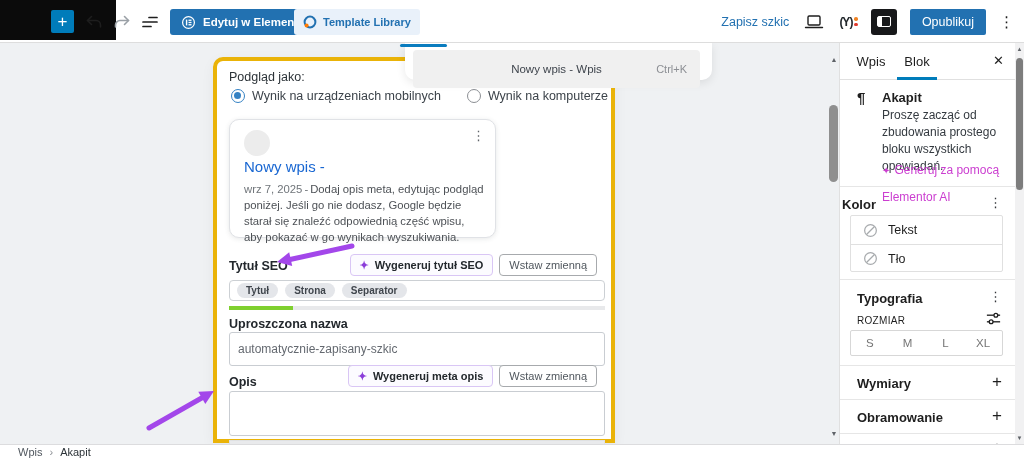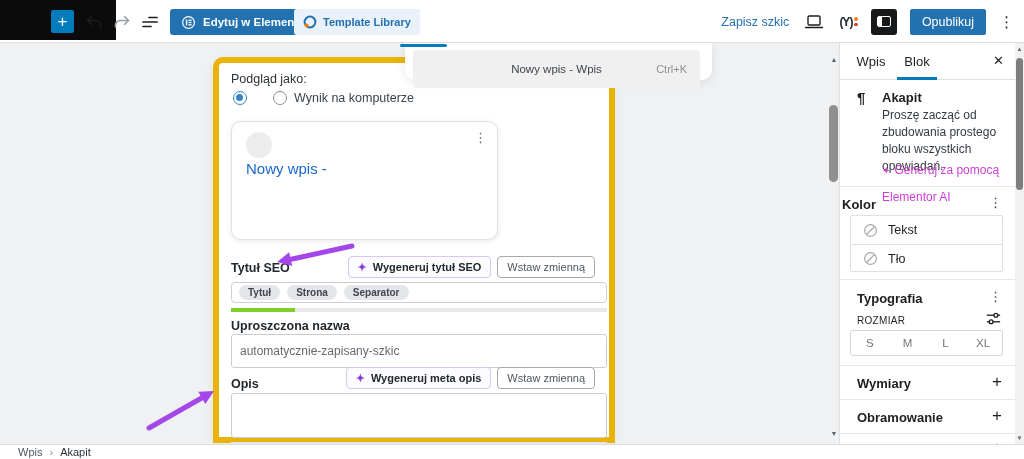--- a/index.html
+++ b/index.html
@@ -41,21 +41,21 @@
   .canvas { background:#eff1f3; }
   .bluestrip { background:#0a7cbe; border-radius:2px; z-index:26; }
   .docpop { background:#fff; border-radius:0 0 10px 10px;
     box-shadow:0 3px 10px rgba(0,0,0,.09); z-index:24; }
   .docbar { position:absolute; left:8px; right:12px; top:7px; height:38px; background:#f0f0f0;
     border-radius:4px; display:flex; align-items:center; justify-content:center; cursor:pointer; }
   .doctitle { font-size:11.5px; color:#3f454d; }
   .dockbd { position:absolute; right:13px; font-size:11px; color:#8c8f94; }
 
   
-  .modal { background:#fff; border:6px solid #eab308; border-radius:10px 10px 0 0;
+  .modal { background:#fff; border:4px solid #eab308; border-radius:10px 10px 0 0;
     box-shadow:0 4px 14px rgba(0,0,0,.05); z-index:10; }
   .lbl-plain { font-size:12.5px; color:#2c3338; }
   .radio-row { display:flex; gap:26px; align-items:center; }
   .radio-opt { display:flex; align-items:center; gap:7px; font-size:12.5px; color:#3c434a; cursor:pointer; }
   .radio { width:14px; height:14px; border-radius:50%; border:1.5px solid #8c8f94;
     background:#fff; display:inline-block; flex:none; }
   .radio.sel { border-color:#3582c4; position:relative; }
   .radio.sel::after { content:""; position:absolute; left:2px; top:2px; width:7px; height:7px;
     border-radius:50%; background:#3582c4; }
   .card { background:#fff; border:1px solid #e0e2e6; border-radius:10px;
@@ -136,31 +136,35 @@
 
   <div class="abs canvas" style="left:0;top:43px;width:844px;height:401px;"></div>
 
   <div class="abs modal" style="left:213px;top:57px;width:402px;height:386px;">
 
     <div class="abs lbl-plain" style="left:12px;top:9px;">Podgląd jako:</div>
 
     <div class="abs radio-row" style="left:14px;top:28px;">
       <label class="radio-opt">
         <span class="radio sel"></span>
+        <span>Wynik na urządzeniach mobilnych</span>
       </label>
       <label class="radio-opt">
         <span class="radio"></span>
         <span>Wynik na komputerze</span>
       </label>
     </div>
 
     <div class="abs card" style="left:12px;top:58px;width:267px;height:119px;">
       <div class="abs avatar" style="left:14px;top:10px;"></div>
       <div class="abs card-kebab" style="right:10px;top:8px;">⋮</div>
       <div class="abs card-title" style="left:14px;top:38px;">Nowy wpis -</div>
+      <div class="abs card-desc" style="left:14px;top:61px;width:241px;">
+        <span class="date">wrz 7, 2025</span><span class="sep">-</span><span>Dodaj opis meta, edytując podgląd poniżej. Jeśli go nie dodasz, Google będzie starał się znaleźć odpowiednią część wpisu, aby pokazać w go wynikach wyszukiwania.</span>
+      </div>
     </div>
 
     <div class="abs field-label" style="left:12px;top:198px;">Tytuł SEO</div>
     <div class="abs btnrow" style="right:14px;top:193px;">
       <button class="btn-ai">
         <span class="sparkle">✦</span>
         <span>Wygeneruj tytuł SEO</span>
       </button>
       <button class="btn-plain">
         <span>Wstaw zmienną</span>

